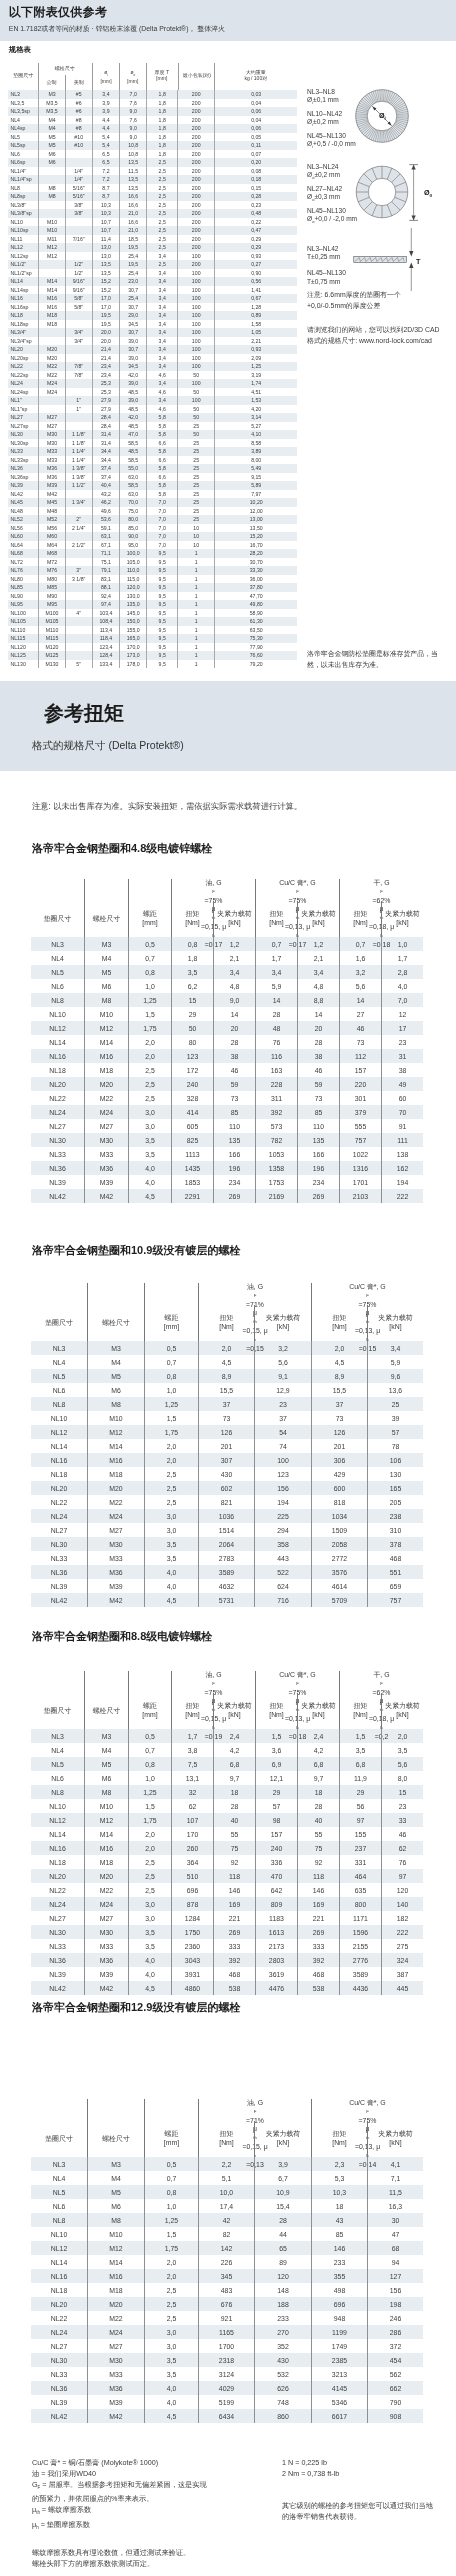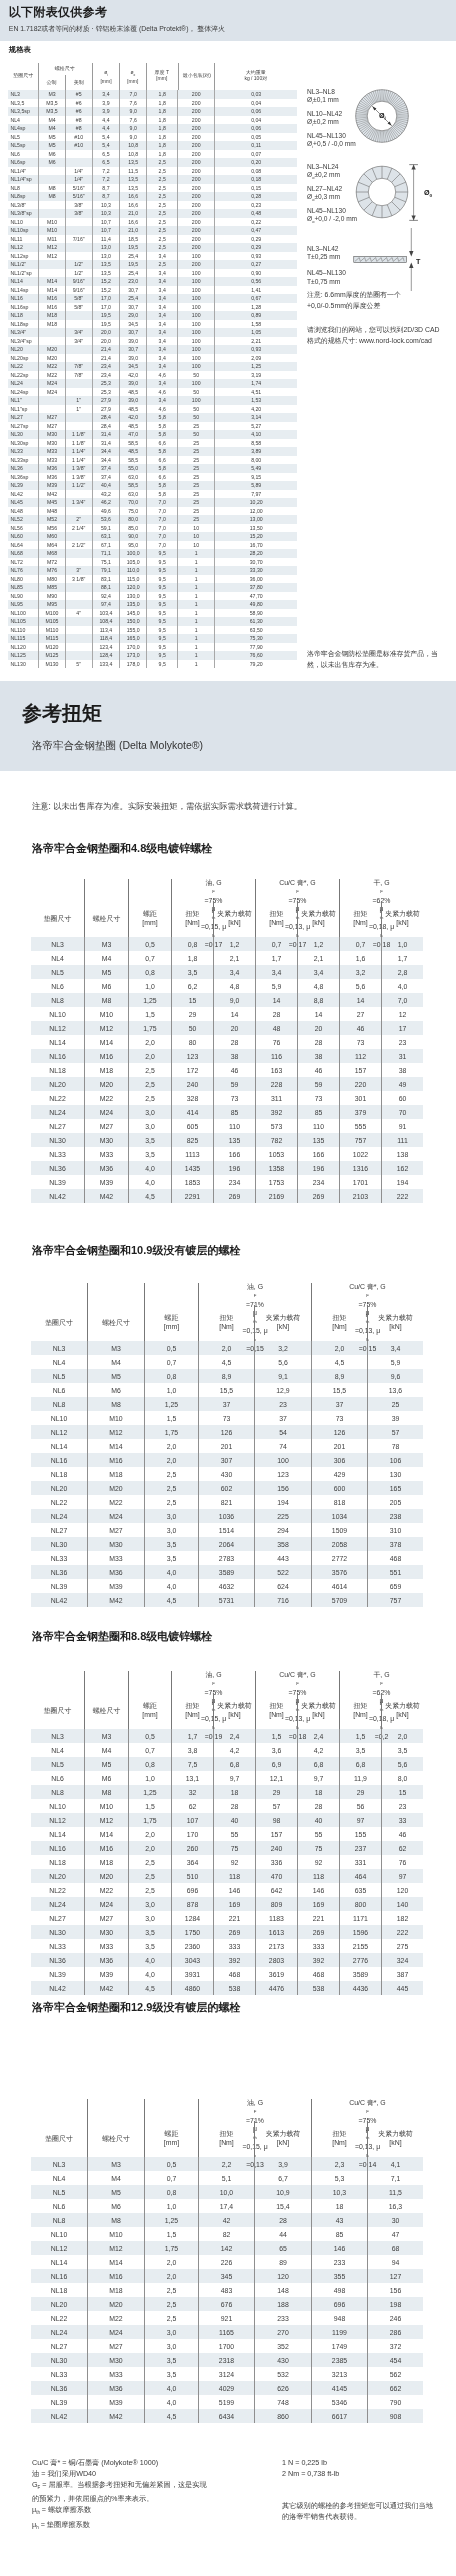--- a/index.html
+++ b/index.html
@@ -26,21 +26,21 @@
   .srow.alt{background:#e7edf1;}
   .scell{text-align:center;height:100%;display:flex;align-items:center;justify-content:center;border-left:0.6px solid #a8a8a8;overflow:hidden;}
   .scell.c0{justify-content:flex-start;padding-left:2.2px;border-left:none;}
   
   .tol-range{font-size:6.6px;color:#3a3a3a;line-height:8.3px;}
   .tol-val{font-size:6.6px;color:#3a3a3a;line-height:8.3px;margin-bottom:2.2px;}
   .rnote{font-size:6.9px;color:#3a3a3a;line-height:10.5px;}
   .dimlabel{font-size:7.2px;font-weight:bold;color:#222;}
   
   #torque-band{left:0;top:681px;width:457px;height:90px;background:#dce3ea;}
-  #torque-band-title{left:22px;top:700px;font-size:20px;font-weight:bold;color:#1b1b1b;}
+  #torque-band-title{left:44px;top:700px;font-size:20px;font-weight:bold;color:#1b1b1b;}
   #torque-band-sub{left:32px;top:739px;font-size:10.5px;color:#333;}
   #torque-note{left:32px;top:801px;font-size:8.3px;color:#3a3a3a;}
   .tq-title{position:absolute;left:32px;font-size:11px;font-weight:bold;color:#1f1f1f;white-space:nowrap;}
   
   .ttable{position:absolute;left:31px;width:392px;}
   .tg-row,.tl-row,.trow{display:grid;}
   .tg-row{height:22px;}
   .tl-row{height:36px;}
   .hcell{display:flex;flex-direction:column;align-items:center;justify-content:center;text-align:center;font-size:6.9px;line-height:8.8px;color:#3a3a3a;}
   .hcell.vl{border-left:0.6px solid #777;}
@@ -905,21 +905,21 @@
   <span class="abs dimlabel" style="left:109px;top:194px;">T</span>
 
   <div class="abs rnote" style="left:0;top:227px;width:150px;">注意: 6.6mm厚度的垫圈有一个<br>+0,0/-0.5mm的厚度公差</div>
   <div class="abs rnote" style="left:0;top:262px;width:150px;">请浏览我们的网站，您可以找到2D/3D CAD<br>格式的规格尺寸: www.nord-lock.com/cad</div>
 </div>
 
 <div class="abs rnote" style="left:307px;top:649px;width:154px;">洛帝牢合金钢防松垫圈是标准存货产品，当<br>然，以未出售库存为准。</div>
 
 <div class="abs" id="torque-band"></div>
 <div class="abs" id="torque-band-title">参考扭矩</div>
-<div class="abs" id="torque-band-sub">洛帝牢合金钢垫圈 (Delta Molykote®)</div>
+<div class="abs" id="torque-band-sub">格式的规格尺寸 (Delta Protekt®)</div>
 <div class="abs" id="torque-note">注意: 以未出售库存为准。实际安装扭矩，需依据实际需求载荷进行计算。</div>
 
 <div class="abs tq-title" style="top:841px;">洛帝牢合金钢垫圈和4.8级电镀锌螺栓</div>
 <div class="ttable" style="top:879px;">
     <div class="tg-row" style="grid-template-columns: 53px 44px 43px 42px 42px 42px 42px 42px 42px;">
       <div class="hcell"></div>
       <div class="hcell vl"></div>
       <div class="hcell vl"></div>
       <div class="hcell vl" style="grid-column: span 2;">油, G<sub>F</sub>=75%<br>μ<sub>th</sub>=0,15, μ<sub>h</sub>=0,17</div>
       <div class="hcell vl" style="grid-column: span 2;">Cu/C 膏*, G<sub>F</sub>=75%<br>μ<sub>th</sub>=0,13, μ<sub>h</sub>=0,17</div>
@@ -1760,19 +1760,20 @@
       <div class="tcell">908</div>
     </div>
   </div>
 
 <div class="abs" style="left:32px;top:2457px;width:248px;">
   <div class="fnote">Cu/C 膏* = 铜/石墨膏 (Molykote® 1000)</div>
   <div class="fnote">油 = 我们采用WD40</div>
   <div class="fnote">G<sub>F</sub> = 屈服率。当根据参考扭矩和无偏差紧固，这是实现<br>的预紧力，并依屈服点的%率来表示。</div>
   <div class="fnote">μ<sub>th</sub> = 螺纹摩擦系数</div>
   <div class="fnote">μ<sub>h</sub> = 垫圈摩擦系数</div>
+  <div class="fnote" style="margin-top:13.2px;">螺纹摩擦系数具有理论数值，但通过测试来验证。<br>螺栓头部下方的摩擦系数依测试而定。</div>
 </div>
 <div class="abs" style="left:282px;top:2457px;width:171px;">
   <div class="fnote">1 N = 0,225 lb</div>
   <div class="fnote">2 Nm = 0,738 ft-lb</div>
   <div class="fnote" style="margin-top:21px;">其它级别的螺栓的参考扭矩您可以通过我们当地<br>的洛帝牢销售代表获得。</div>
 </div>
 
 
 </body></html>

